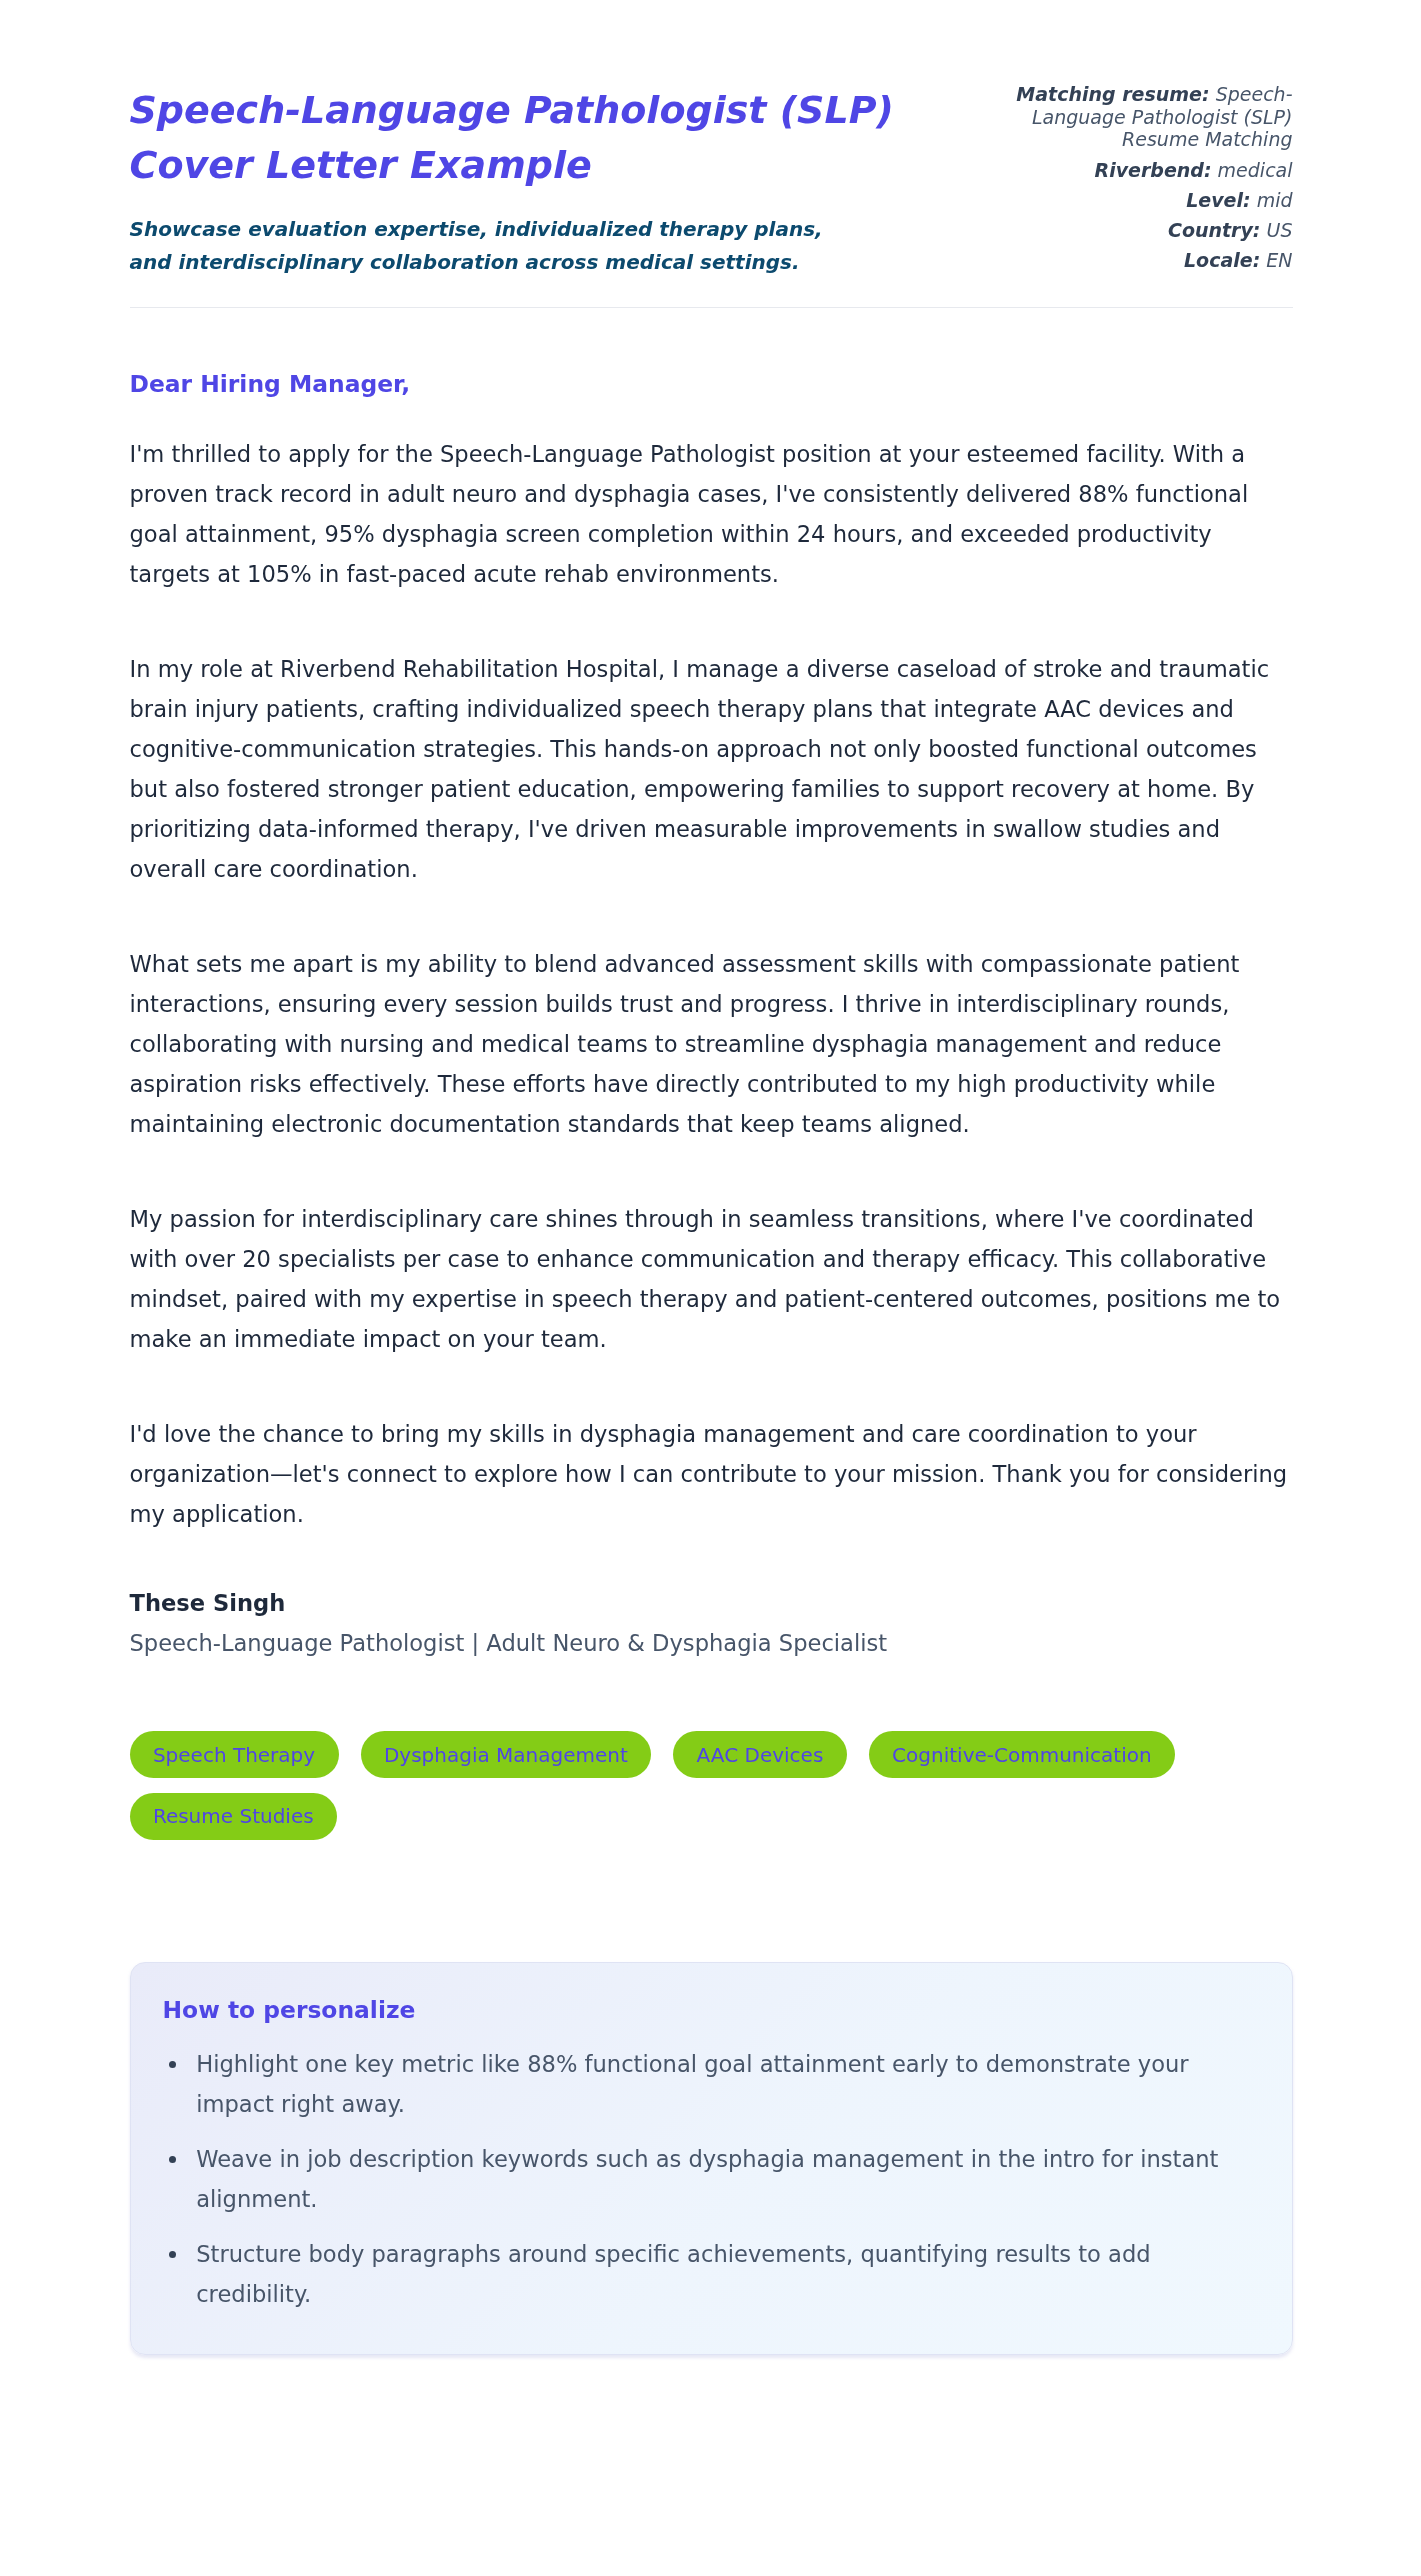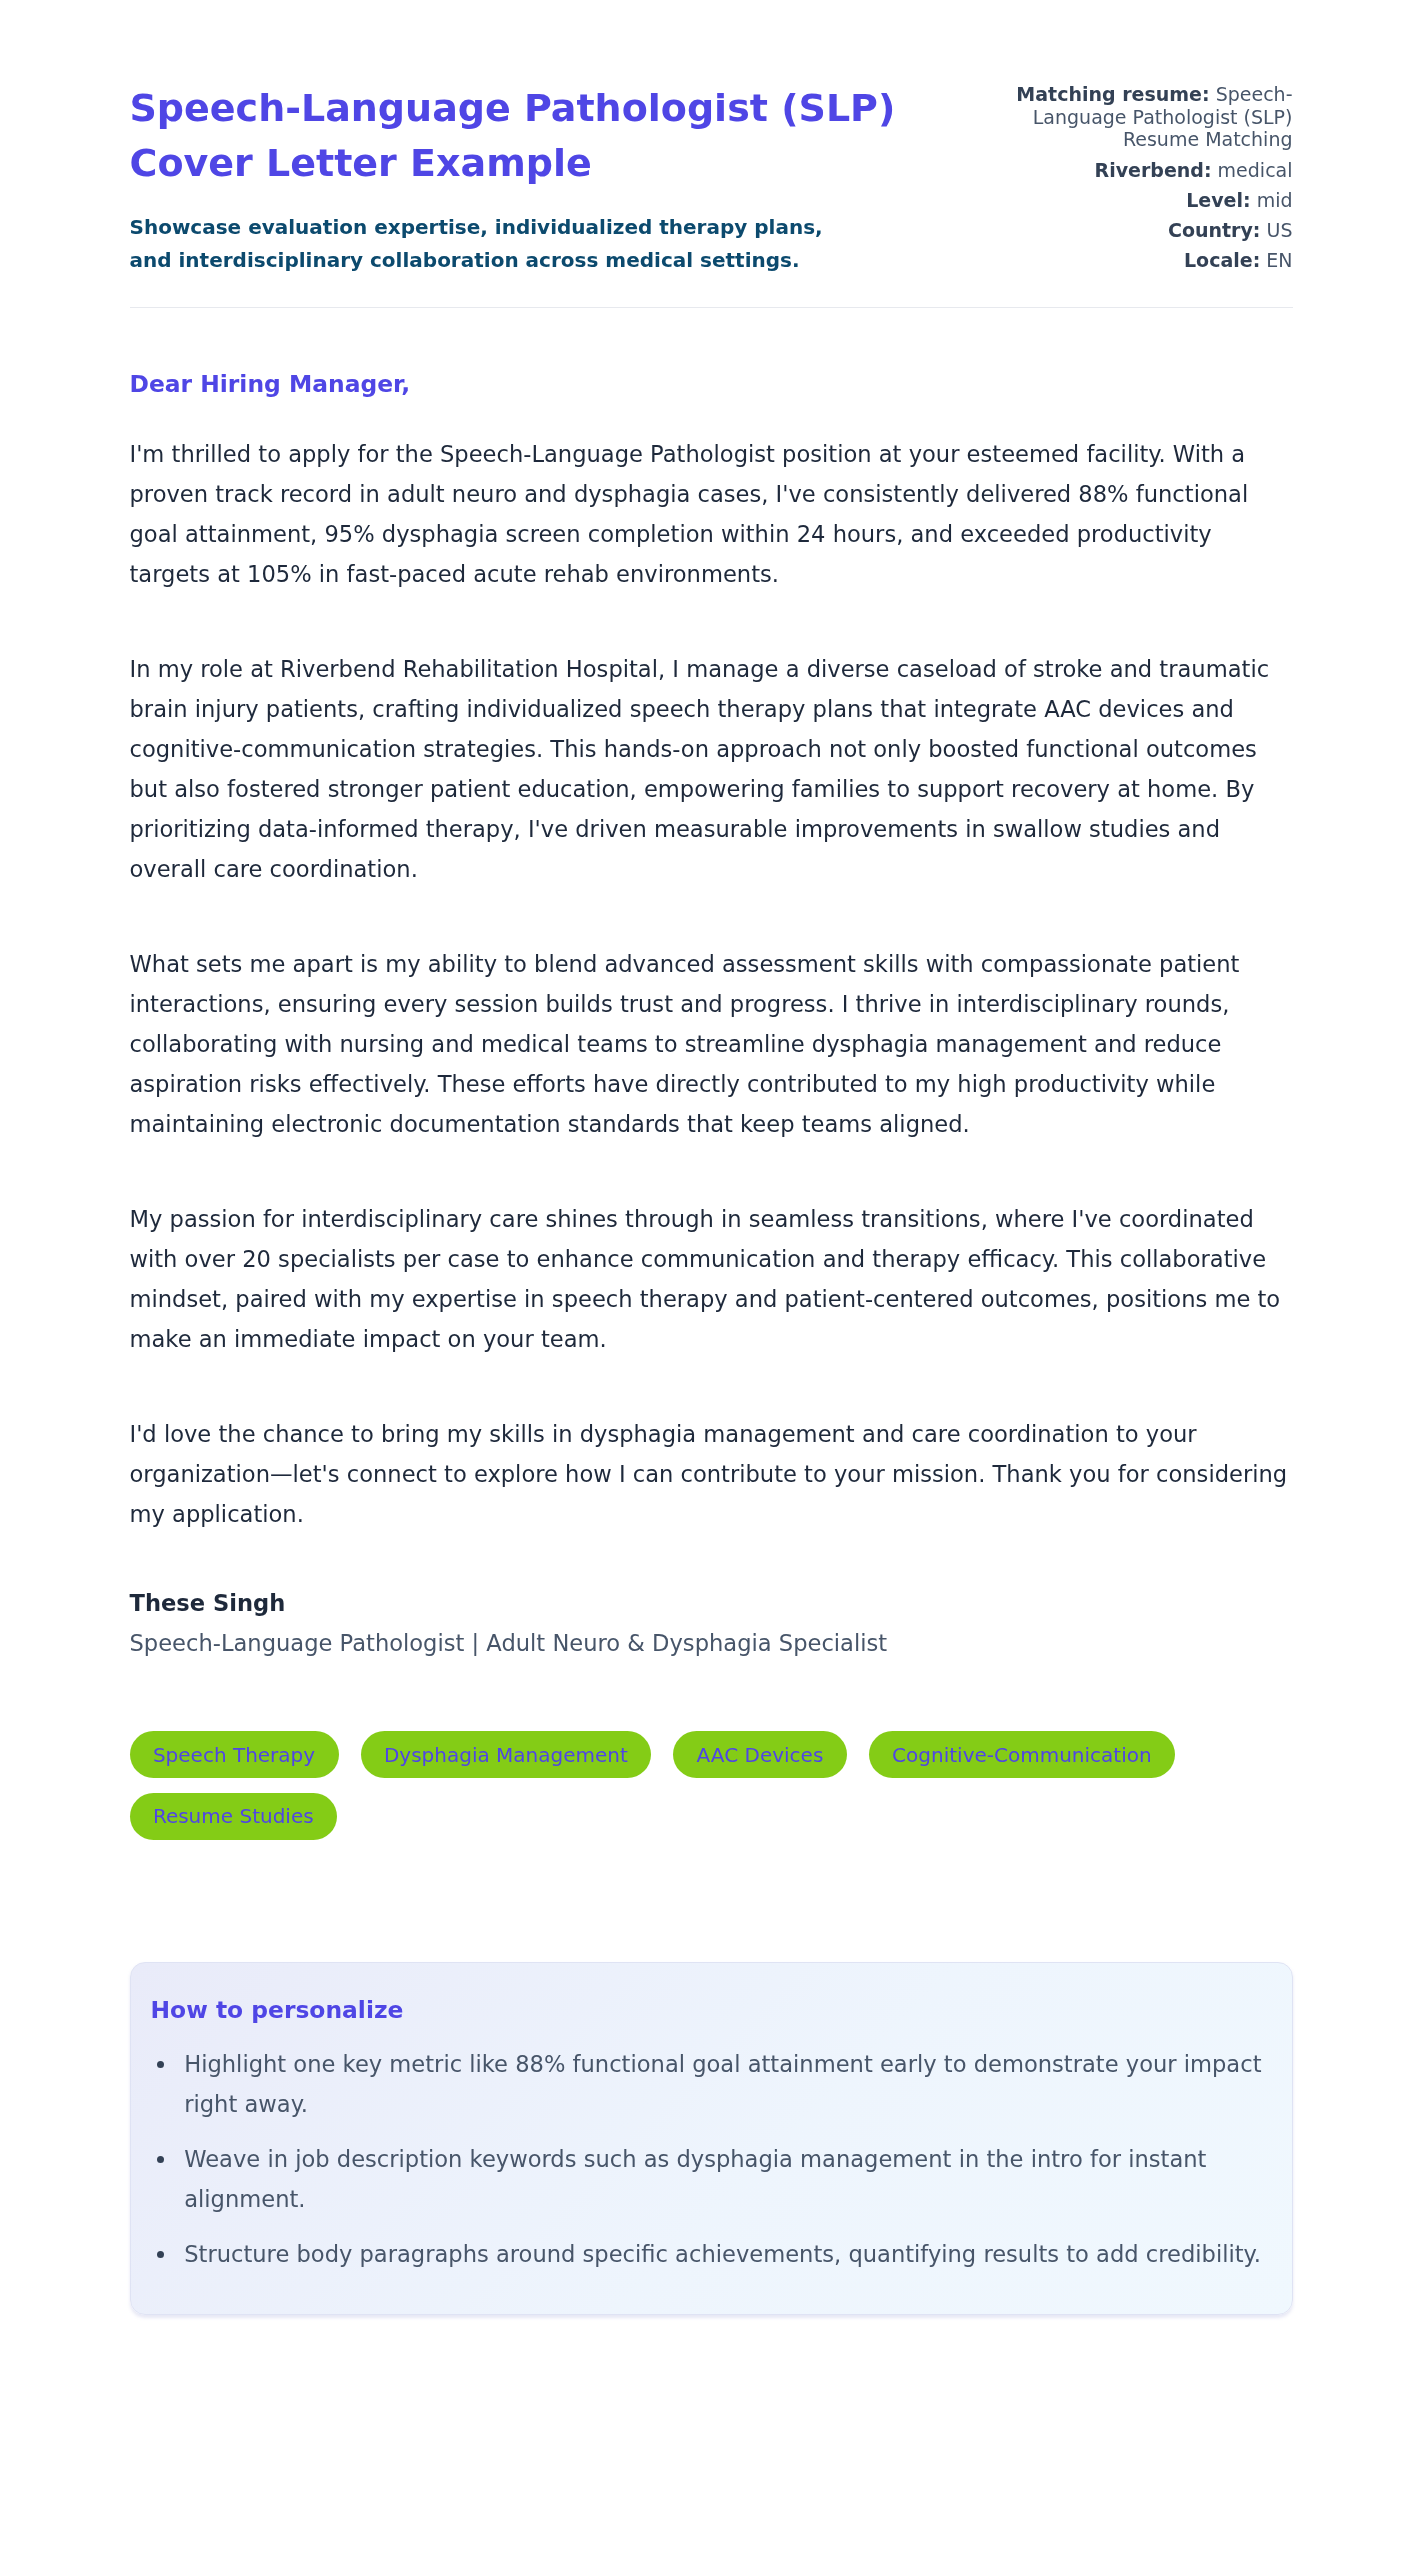--- a/index.html
+++ b/index.html
@@ -17,21 +17,22 @@
   .page {
     width: 1163px;
     margin: 0 auto;
     padding: 80px 0 80px;
   }
 
   
   .header {
     display: flex;
     justify-content: space-between;
-    align-items: center;
+    align-items: flex-end;
+    font-style: italic;
   }
   .header-left { max-width: 795px; }
   .page-title {
     margin: 0;
     font-size: 38px;
     line-height: 55px;
     font-weight: 700;
     color: #4F46E5;
     max-width: 769px;
   }
@@ -108,21 +109,21 @@
     white-space: nowrap;
   }
 
   
   .personalize {
     margin-top: 122px;
     border-radius: 15px;
     border: 0.8px solid #DFE3F4;
     background: linear-gradient(135deg, #E9EBF9 0%, #EEF5FD 55%, #F0F8FE 100%);
     box-shadow: 0 2.5px 3.3px rgba(120, 130, 200, 0.18);
-    padding: 33px 20px 40px;
+    padding: 33px 32px 40px;
   }
   .personalize-heading {
     margin: 0;
     font-size: 23.4px;
     line-height: 28.4px;
     font-weight: 700;
     color: #4F46E5;
   }
   .personalize-list {
     margin: 20px 0 0;

